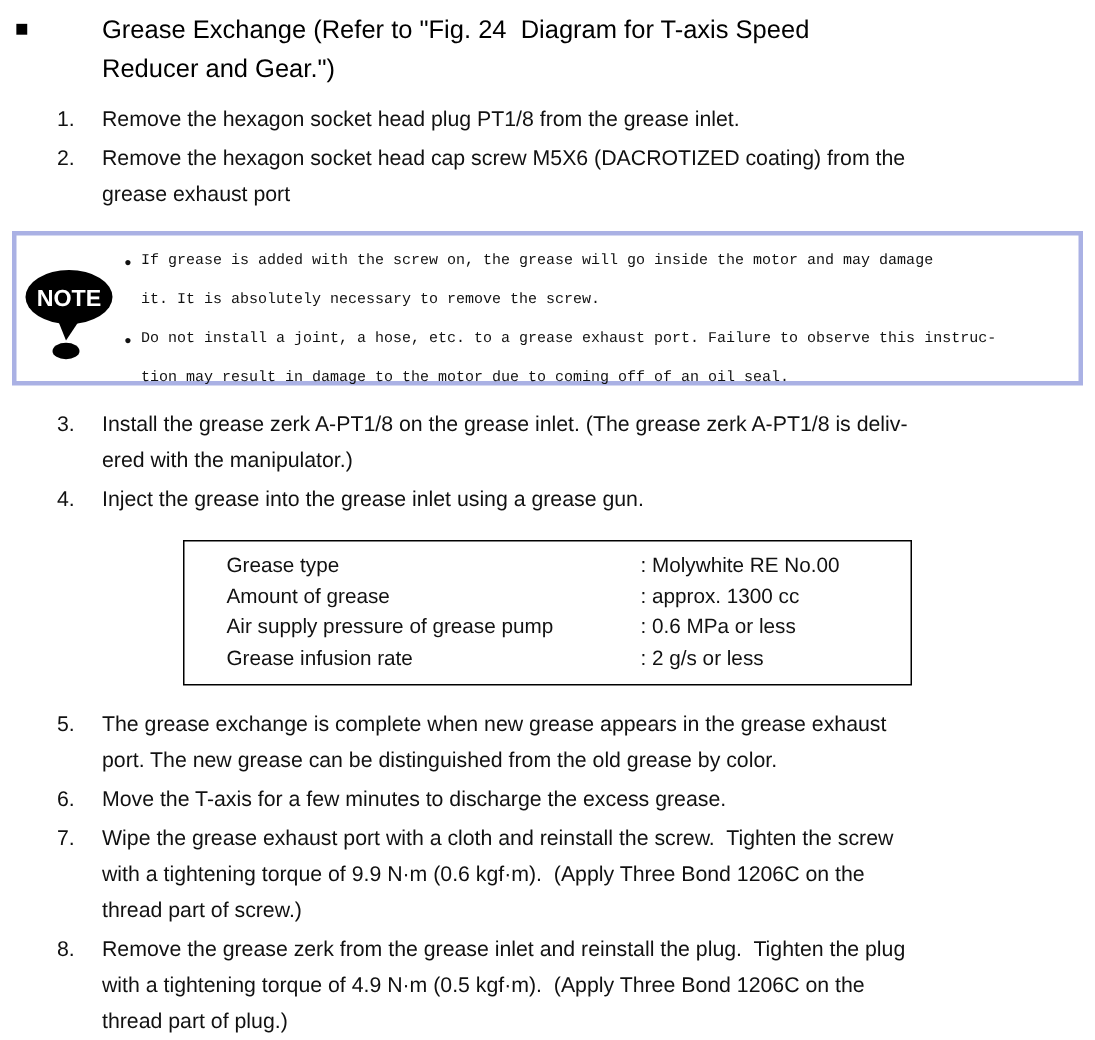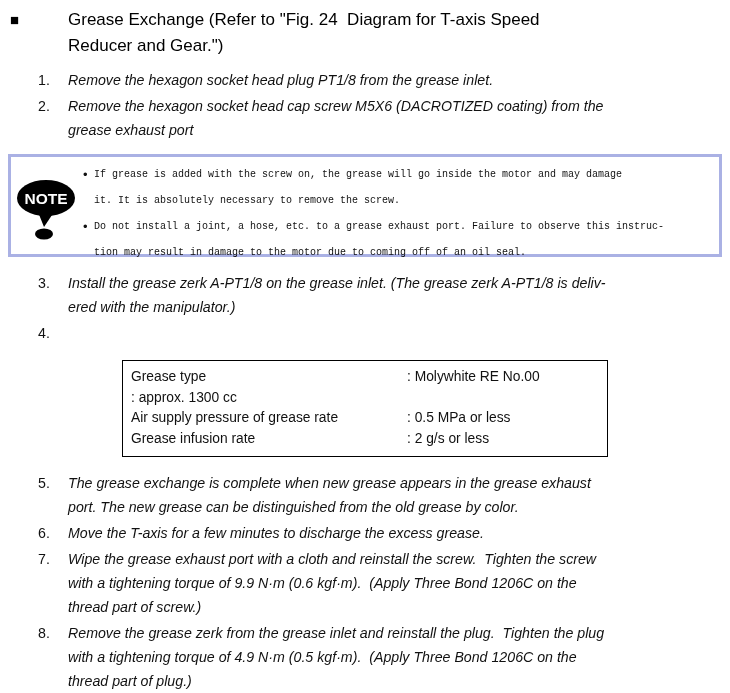--- a/index.html
+++ b/index.html
@@ -45,21 +45,20 @@
     flex: 0 0 30px;
     width: 30px;
     font-size: 14.2px;
     line-height: 24px;
   }
   .step .txt {
     width: 655px;
     font-size: 14.2px;
     line-height: 24px;
     white-space: pre-wrap;
-    font-style: italic;
   }
   
   .note-box {
     box-sizing: border-box;
     margin: 12px 8px 0 8px;
     width: 714px;
     height: 103px;
     border: 3px solid #aab1e4;
     background: #ffffff;
     display: flex;
@@ -83,21 +82,21 @@
     line-height: 26px;
     white-space: pre-wrap;
     font-family: Liberation Mono, monospace;
   }
   
   .spec-table {
     box-sizing: border-box;
     margin: 15px 12px 0 122px;
     width: 486px;
     border: 1px solid #000000;
-    padding: 6px 0 7px 8px;
+    padding: 6px 0 7px 28px;
   }
   .spec-row { display: flex; }
   .spec-row .label {
     flex: 0 0 276px;
     width: 276px;
     font-size: 13.8px;
     line-height: 20.5px;
   }
   .spec-row .value {
     font-size: 13.8px;
@@ -151,34 +150,36 @@
   </div>
 
   <div class="steps after-box">
     <div class="step">
       <span class="num">3.</span>
       <span class="txt">Install the grease zerk A-PT1/8 on the grease inlet. (The grease zerk A-PT1/8 is deliv-
 ered with the manipulator.)</span>
     </div>
     <div class="step">
       <span class="num">4.</span>
+      <span class="txt">Inject the grease into the grease inlet using a grease gun.</span>
     </div>
   </div>
 
   <div class="spec-table">
     <div class="spec-row">
       <span class="label">Grease type</span>
       <span class="value">: Molywhite RE No.00</span>
     </div>
     <div class="spec-row">
+      <span class="label">Amount of grease</span>
       <span class="value">: approx. 1300 cc</span>
     </div>
     <div class="spec-row">
-      <span class="label">Air supply pressure of grease rate</span>
-      <span class="value">: 0.5 MPa or less</span>
+      <span class="label">Air supply pressure of grease pump</span>
+      <span class="value">: 0.6 MPa or less</span>
     </div>
     <div class="spec-row">
       <span class="label">Grease infusion rate</span>
       <span class="value">: 2 g/s or less</span>
     </div>
   </div>
 
   <div class="steps after-box">
     <div class="step">
       <span class="num">5.</span>

